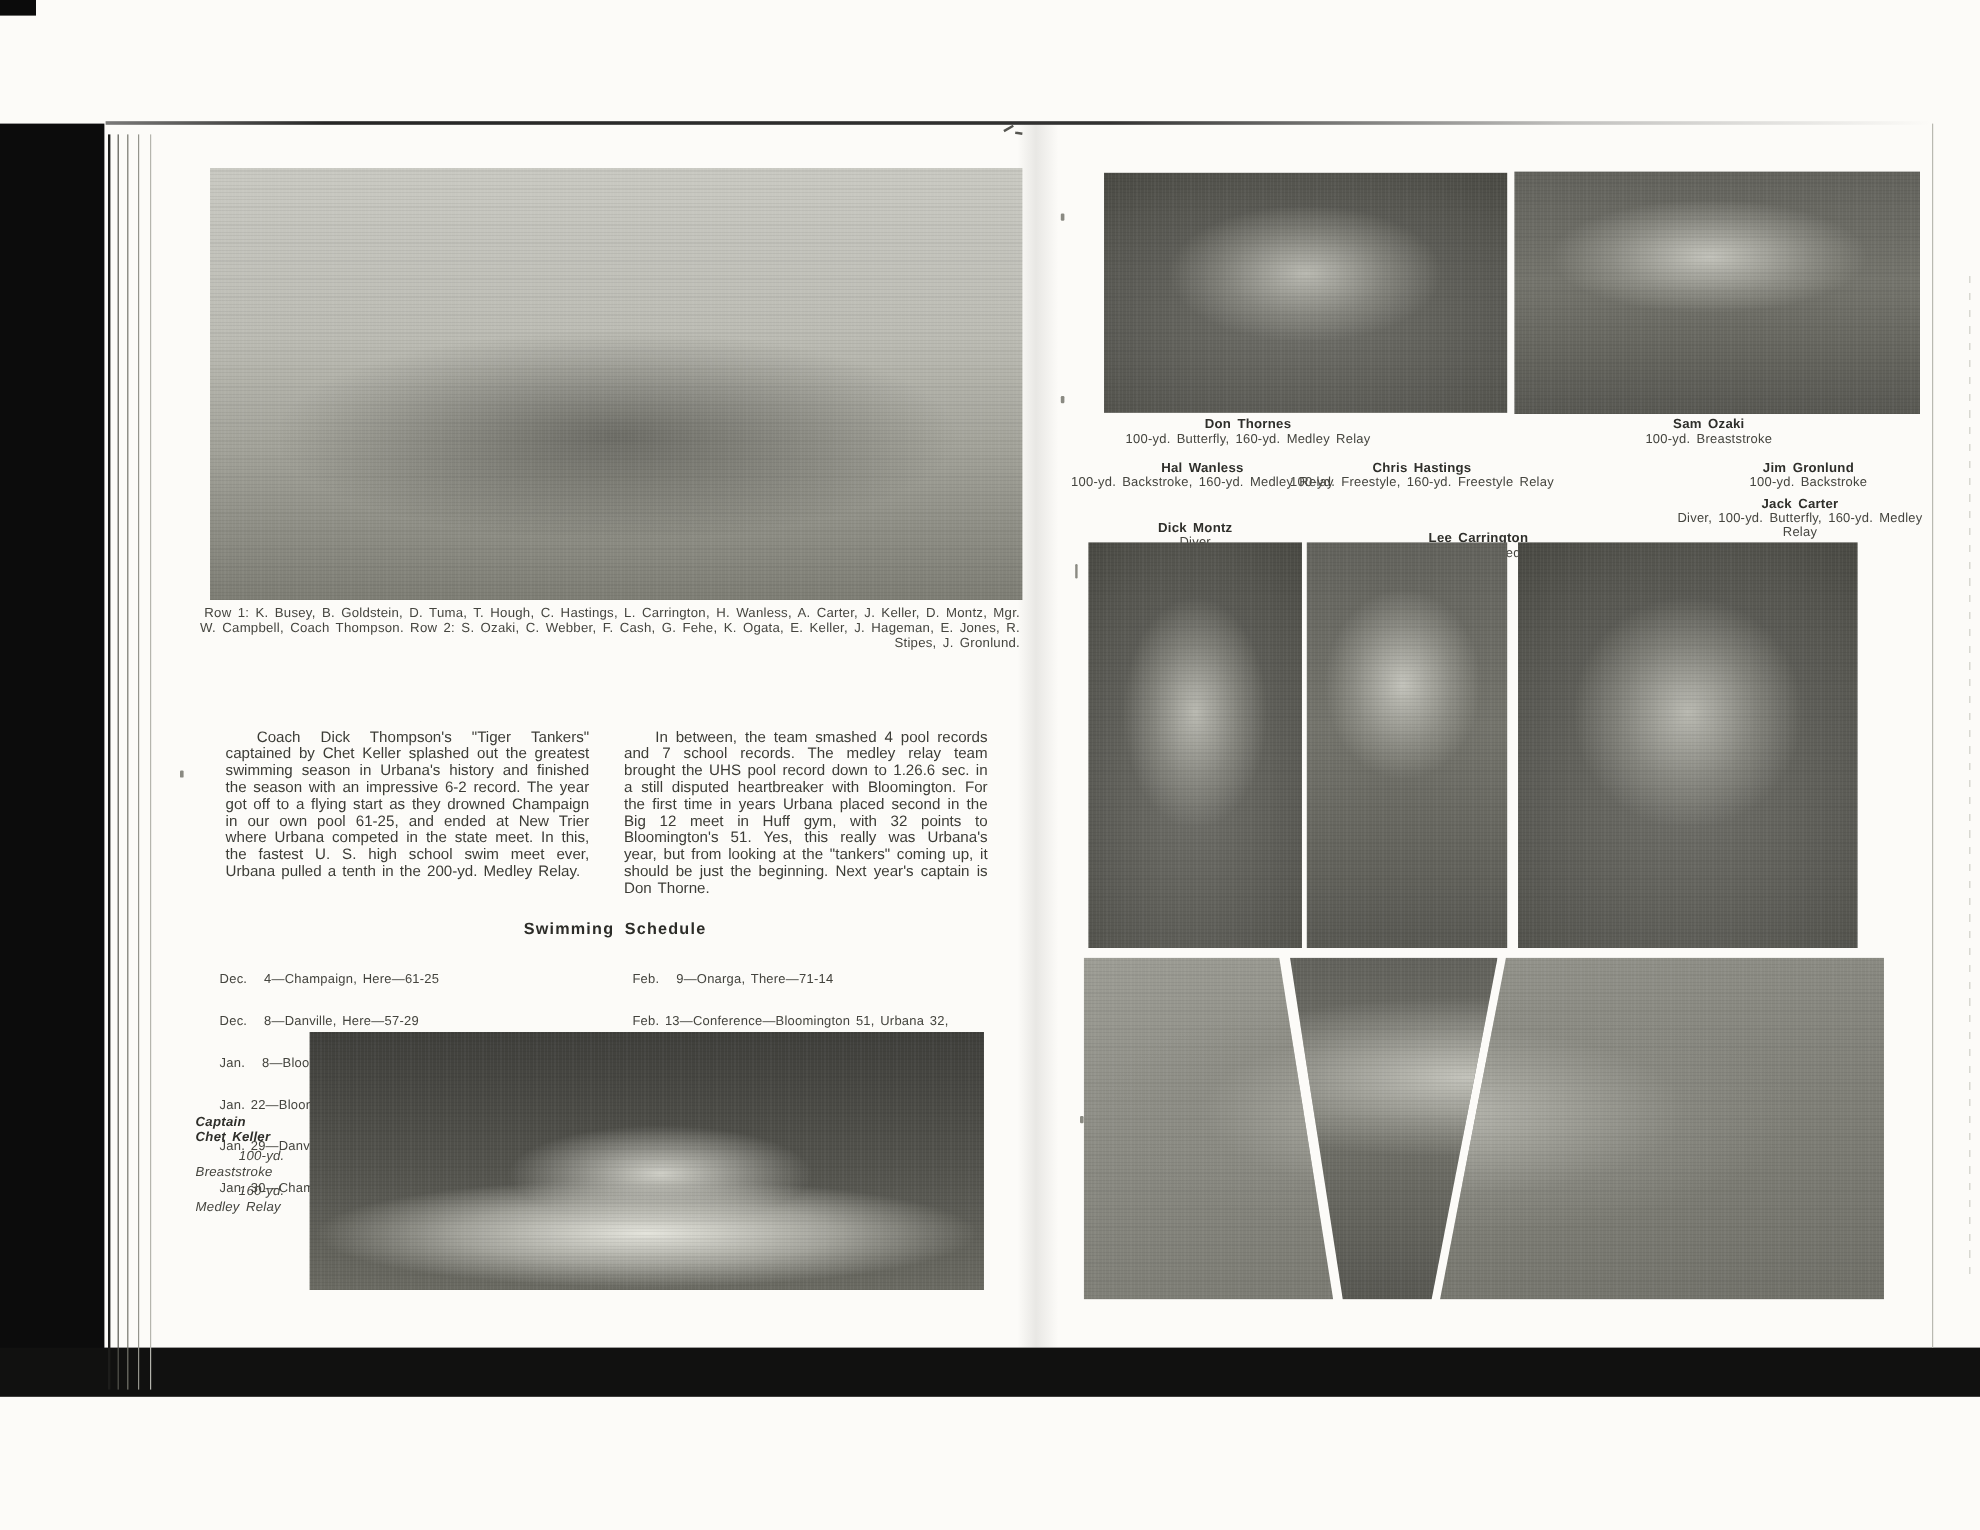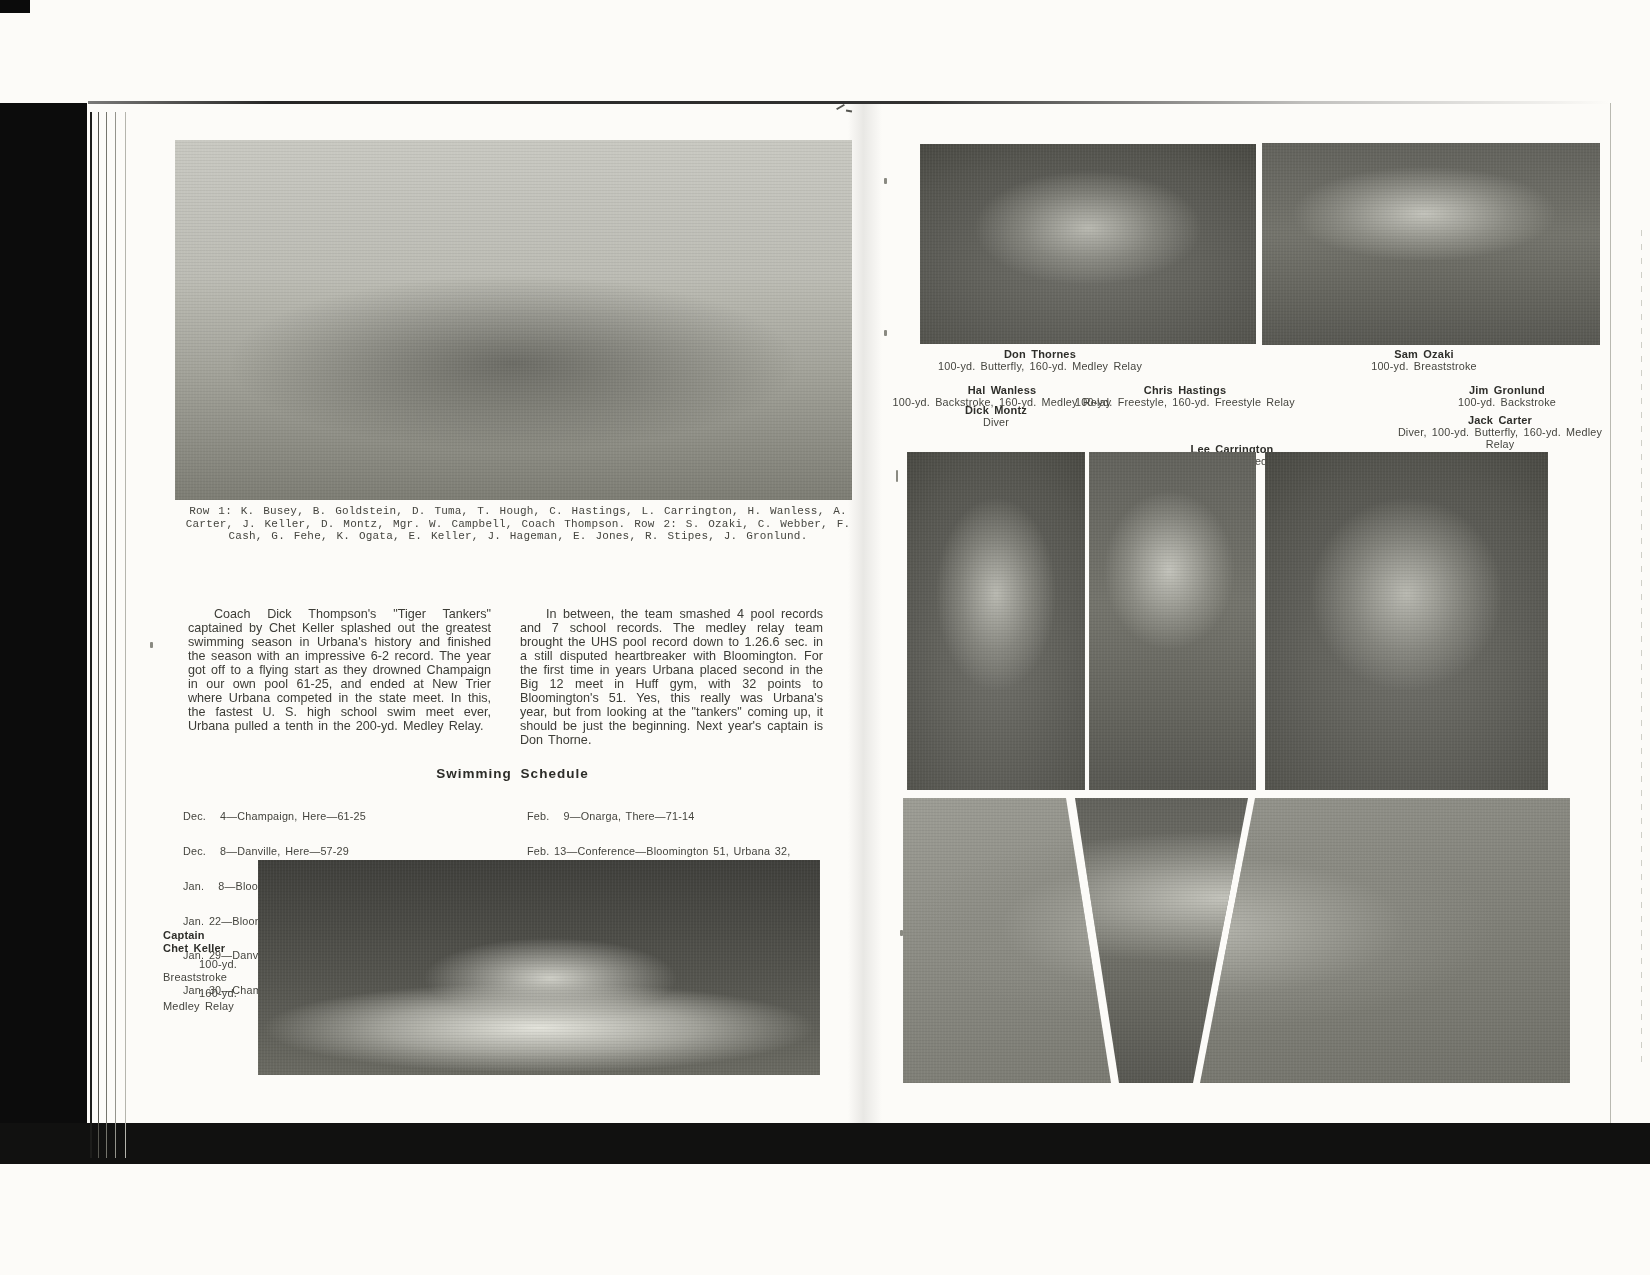--- a/index.html
+++ b/index.html
@@ -53,40 +53,40 @@
       linear-gradient(180deg, #62625c 0%, #74746c 45%, #585852 100%); }
   .ph-gym { background:
       radial-gradient(ellipse 55% 45% at 45% 45%, #b5b5ad 0%, rgba(140,140,132,.5) 55%, transparent 80%),
       linear-gradient(165deg, #9d9d95 0%, #84847c 50%, #6f6f67 100%); }
   .ph-splash { background:
       radial-gradient(ellipse 70% 30% at 50% 78%, #e4e4dc 0%, rgba(190,190,182,.7) 40%, transparent 70%),
       radial-gradient(ellipse 30% 25% at 52% 55%, #cfcfc7 0%, transparent 75%),
       linear-gradient(180deg, #3f3f3b 0%, #54544e 55%, #6a6a62 100%); }
 
   
-  .team-caption { position:absolute; left:172px; top:505px; width:692px;
+  .team-caption { position:absolute; left:158px; top:505px; width:692px;
     font-size:11px; line-height:12.6px; letter-spacing:.2px; word-spacing:2px;
-    text-align:center; color:#45453f;font-family:Liberation Mono, monospace; }
+    text-align:right; color:#45453f; }
   .page-title { position:absolute; left:340px; top:561px; width:345px; text-align:center;
     font-size:26px; letter-spacing:5px; font-weight:500; color:#262622; }
   .body-col { position:absolute; top:607px; width:303px; font-size:12.6px; line-height:14px;
     text-align:justify; word-spacing:1.6px; color:#3c3c36; }
   .body-col p { margin:0; text-indent:26px; }
   .bc1 { left:188px; }
   .bc2 { left:520px; }
   .schedule-title { position:absolute; left:340px; top:766px; width:345px; text-align:center;
     font-size:13.5px; font-weight:bold; letter-spacing:1px; word-spacing:4px; color:#2c2c28; }
   .sched { position:absolute; top:788px; font-size:10.8px; line-height:11.6px;
     letter-spacing:.2px; word-spacing:1.5px; color:#44443e; white-space:pre; }
   .sc1 { left:183px; }
   .sc2 { left:527px; }
   .sched .indent { padding-left:80px; }
   .sched .gap { margin-top:4px; }
   .captain { position:absolute; left:163px; top:929px; font-size:11px; line-height:12.5px;
-    color:#44443e; letter-spacing:.2px; word-spacing:2px; }
+    color:#44443e; letter-spacing:.2px; word-spacing:2px;font-style:italic; }
   .captain .b { font-weight:bold; color:#2e2e2a; }
   .captain .sp { margin-top:4px;margin-left:36px; }
 
   
   .cap { position:absolute; text-align:center; transform:translateX(-50%); white-space:nowrap;
     font-size:10.8px; line-height:12.2px; color:#45453f; letter-spacing:.2px; word-spacing:2px; }
   .cap .nm { font-weight:bold; font-size:11px; color:#2e2e2a; }
   .cap-wrap { white-space:normal; width:206px; }
 </style>
 </head>
@@ -173,21 +173,21 @@
   </div>
   <div class="cap" style="left:1185px; top:384px;">
     <div class="nm">Chris Hastings</div>
     <div>100-yd. Freestyle, 160-yd. Freestyle Relay</div>
   </div>
   <div class="cap" style="left:1480px; top:384px;margin-left:27px;">
     <div class="nm">Jim Gronlund</div>
     <div>100-yd. Backstroke</div>
   </div>
 
-  <div class="cap" style="left:996px; top:404px;">
+  <div class="cap" style="left:996px; top:434px;">
     <div class="nm">Dick Montz</div>
     <div>Diver</div>
   </div>
   <div class="cap" style="left:1232px; top:414px;margin-top:29px;">
     <div class="nm">Lee Carrington</div>
     <div>Freestyle, 160-yd. Medley Relay</div>
   </div>
   <div class="cap" style="left:1500px; top:414px;">
     <div class="nm">Jack Carter</div>
     <div class="cap-wrap">Diver, 100-yd. Butterfly, 160-yd. Medley Relay</div>

